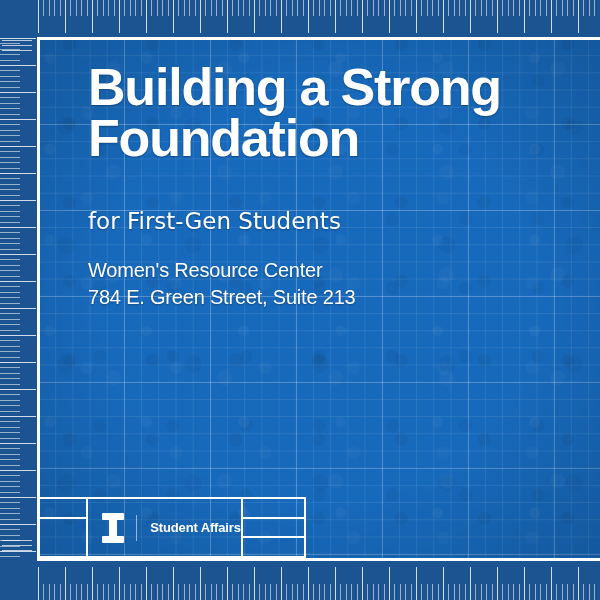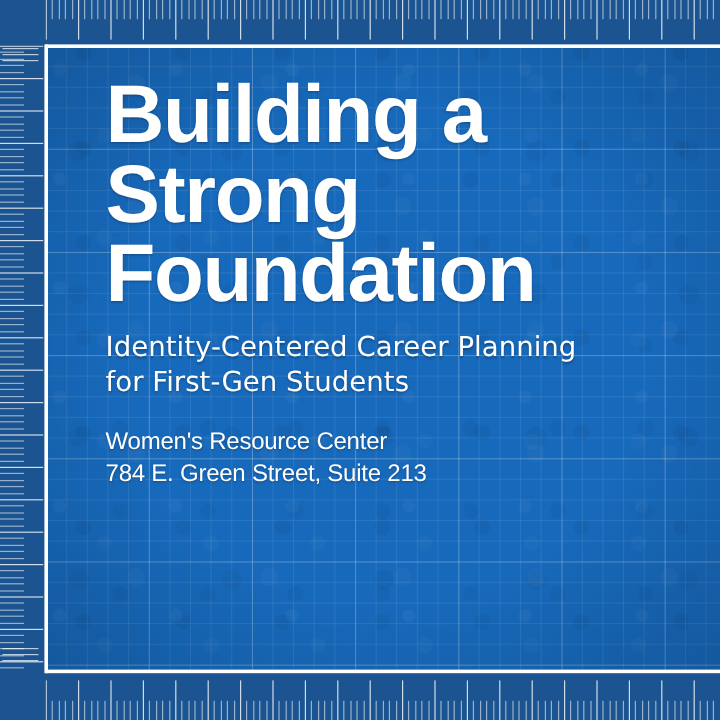--- a/index.html
+++ b/index.html
@@ -142,21 +142,21 @@
     font-family: "DejaVu Sans", sans-serif;
     font-size: 21.5px;
     letter-spacing: 0.6px;
     line-height: 1.1;
     margin: 0 0 22px 0;
     font-weight: 400;
   }
   .headline {
     font-family: "Liberation Sans", sans-serif;
     font-weight: 700;
-    font-size: 68px;
+    font-size: 52px;
     line-height: 0.98;
     letter-spacing: -1.2px;
     margin: 0 0 14px 0;
     max-width: 470px;
   }
   .subhead {
     font-family: "DejaVu Sans", sans-serif;
     font-size: 23px;
     font-weight: 400;
     line-height: 1.28;
@@ -586,22 +586,42 @@
     <i></i>
       <i></i>
       <i></i>
   </div>
 
   <div class="content">
 
     <h1 class="headline">Building a Strong Foundation</h1>
 
     <p class="subhead">
-      <span>Identity-Centered Career Planning</span><br>
+      <br>
       <span>for First-Gen Students</span>
     </p>
 
     <p class="venue">Women's Resource Center</p>
     <p class="address">784 E. Green Street, Suite 213</p>
   </div>
 
+  <div class="titleblock">
+    <div class="tb-col tb-col-left">
+      <div class="tb-cell"></div>
+      <div class="tb-cell"></div>
+    </div>
+    <div class="tb-col tb-col-mid logo-wrap">
+      <span class="block-i">
+        <i></i>
+          <i></i>
+          <i></i>
+      </span>
+      <span class="logo-divider"></span>
+      <span class="logo-text">Student Affairs</span>
+    </div>
+    <div class="tb-col tb-col-right">
+      <div class="tb-cell"></div>
+      <div class="tb-cell"></div>
+      <div class="tb-cell"></div>
+    </div>
+  </div>
 
 </div>
 
 </body></html>

